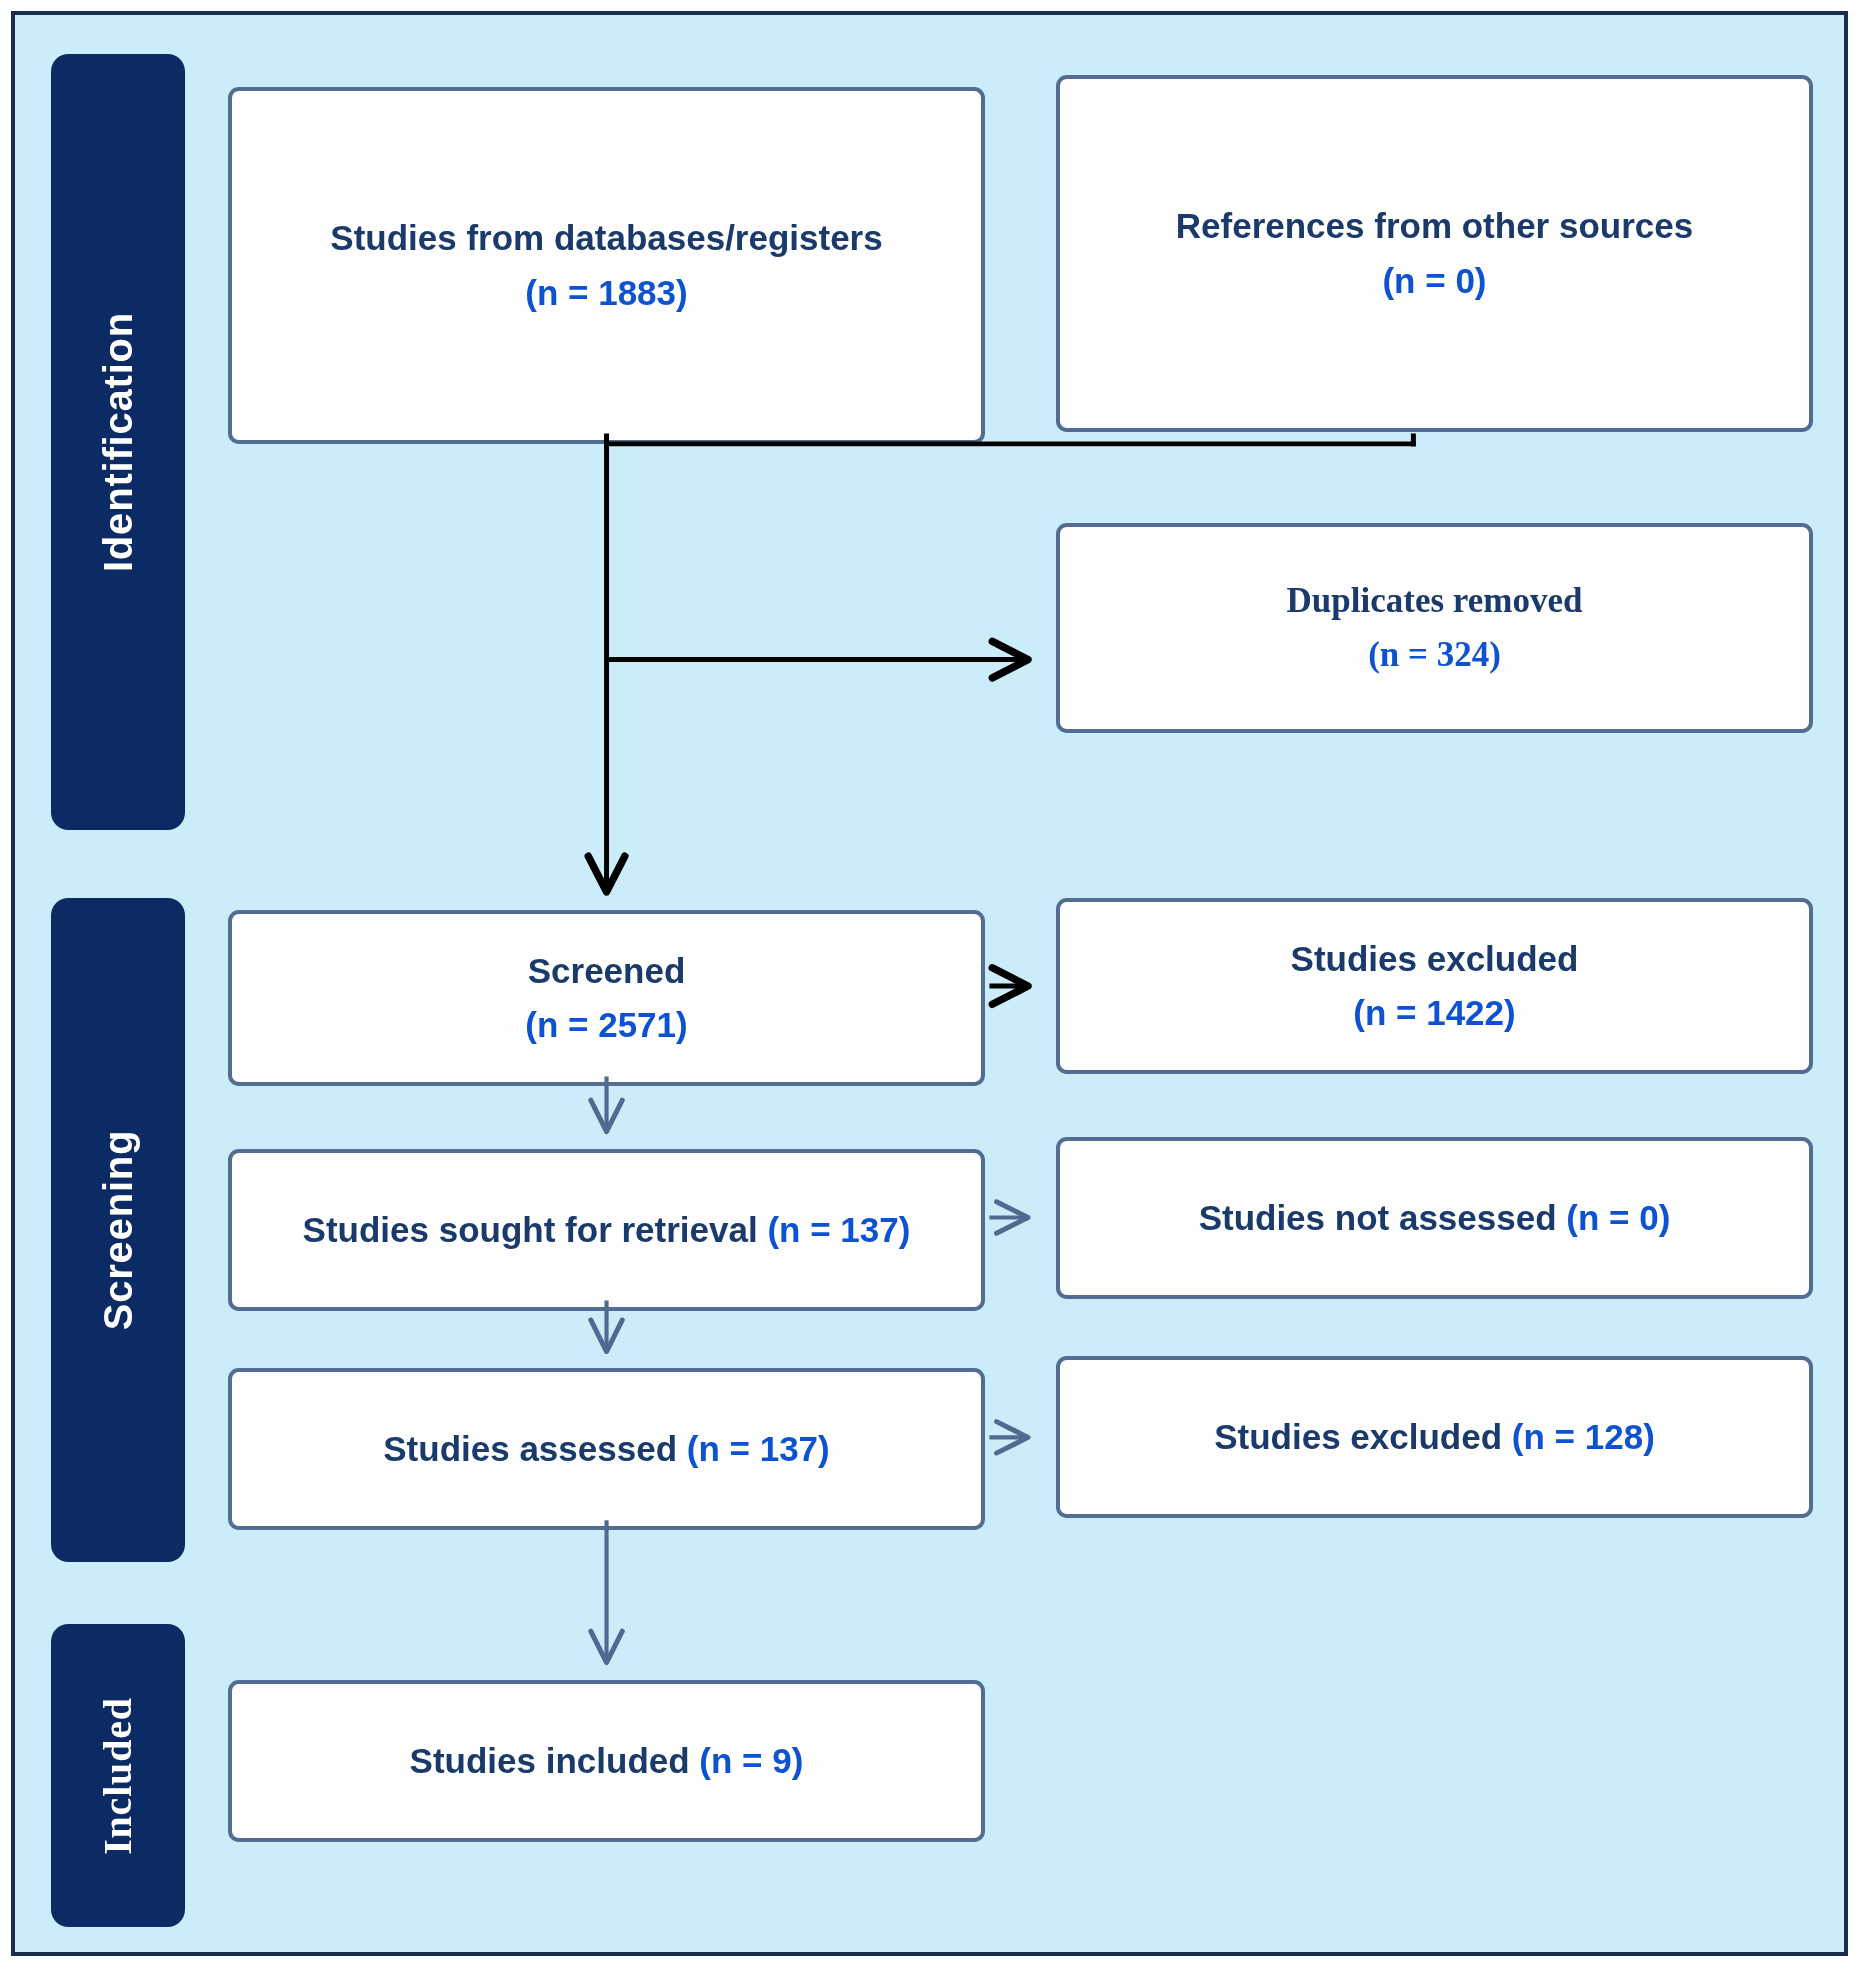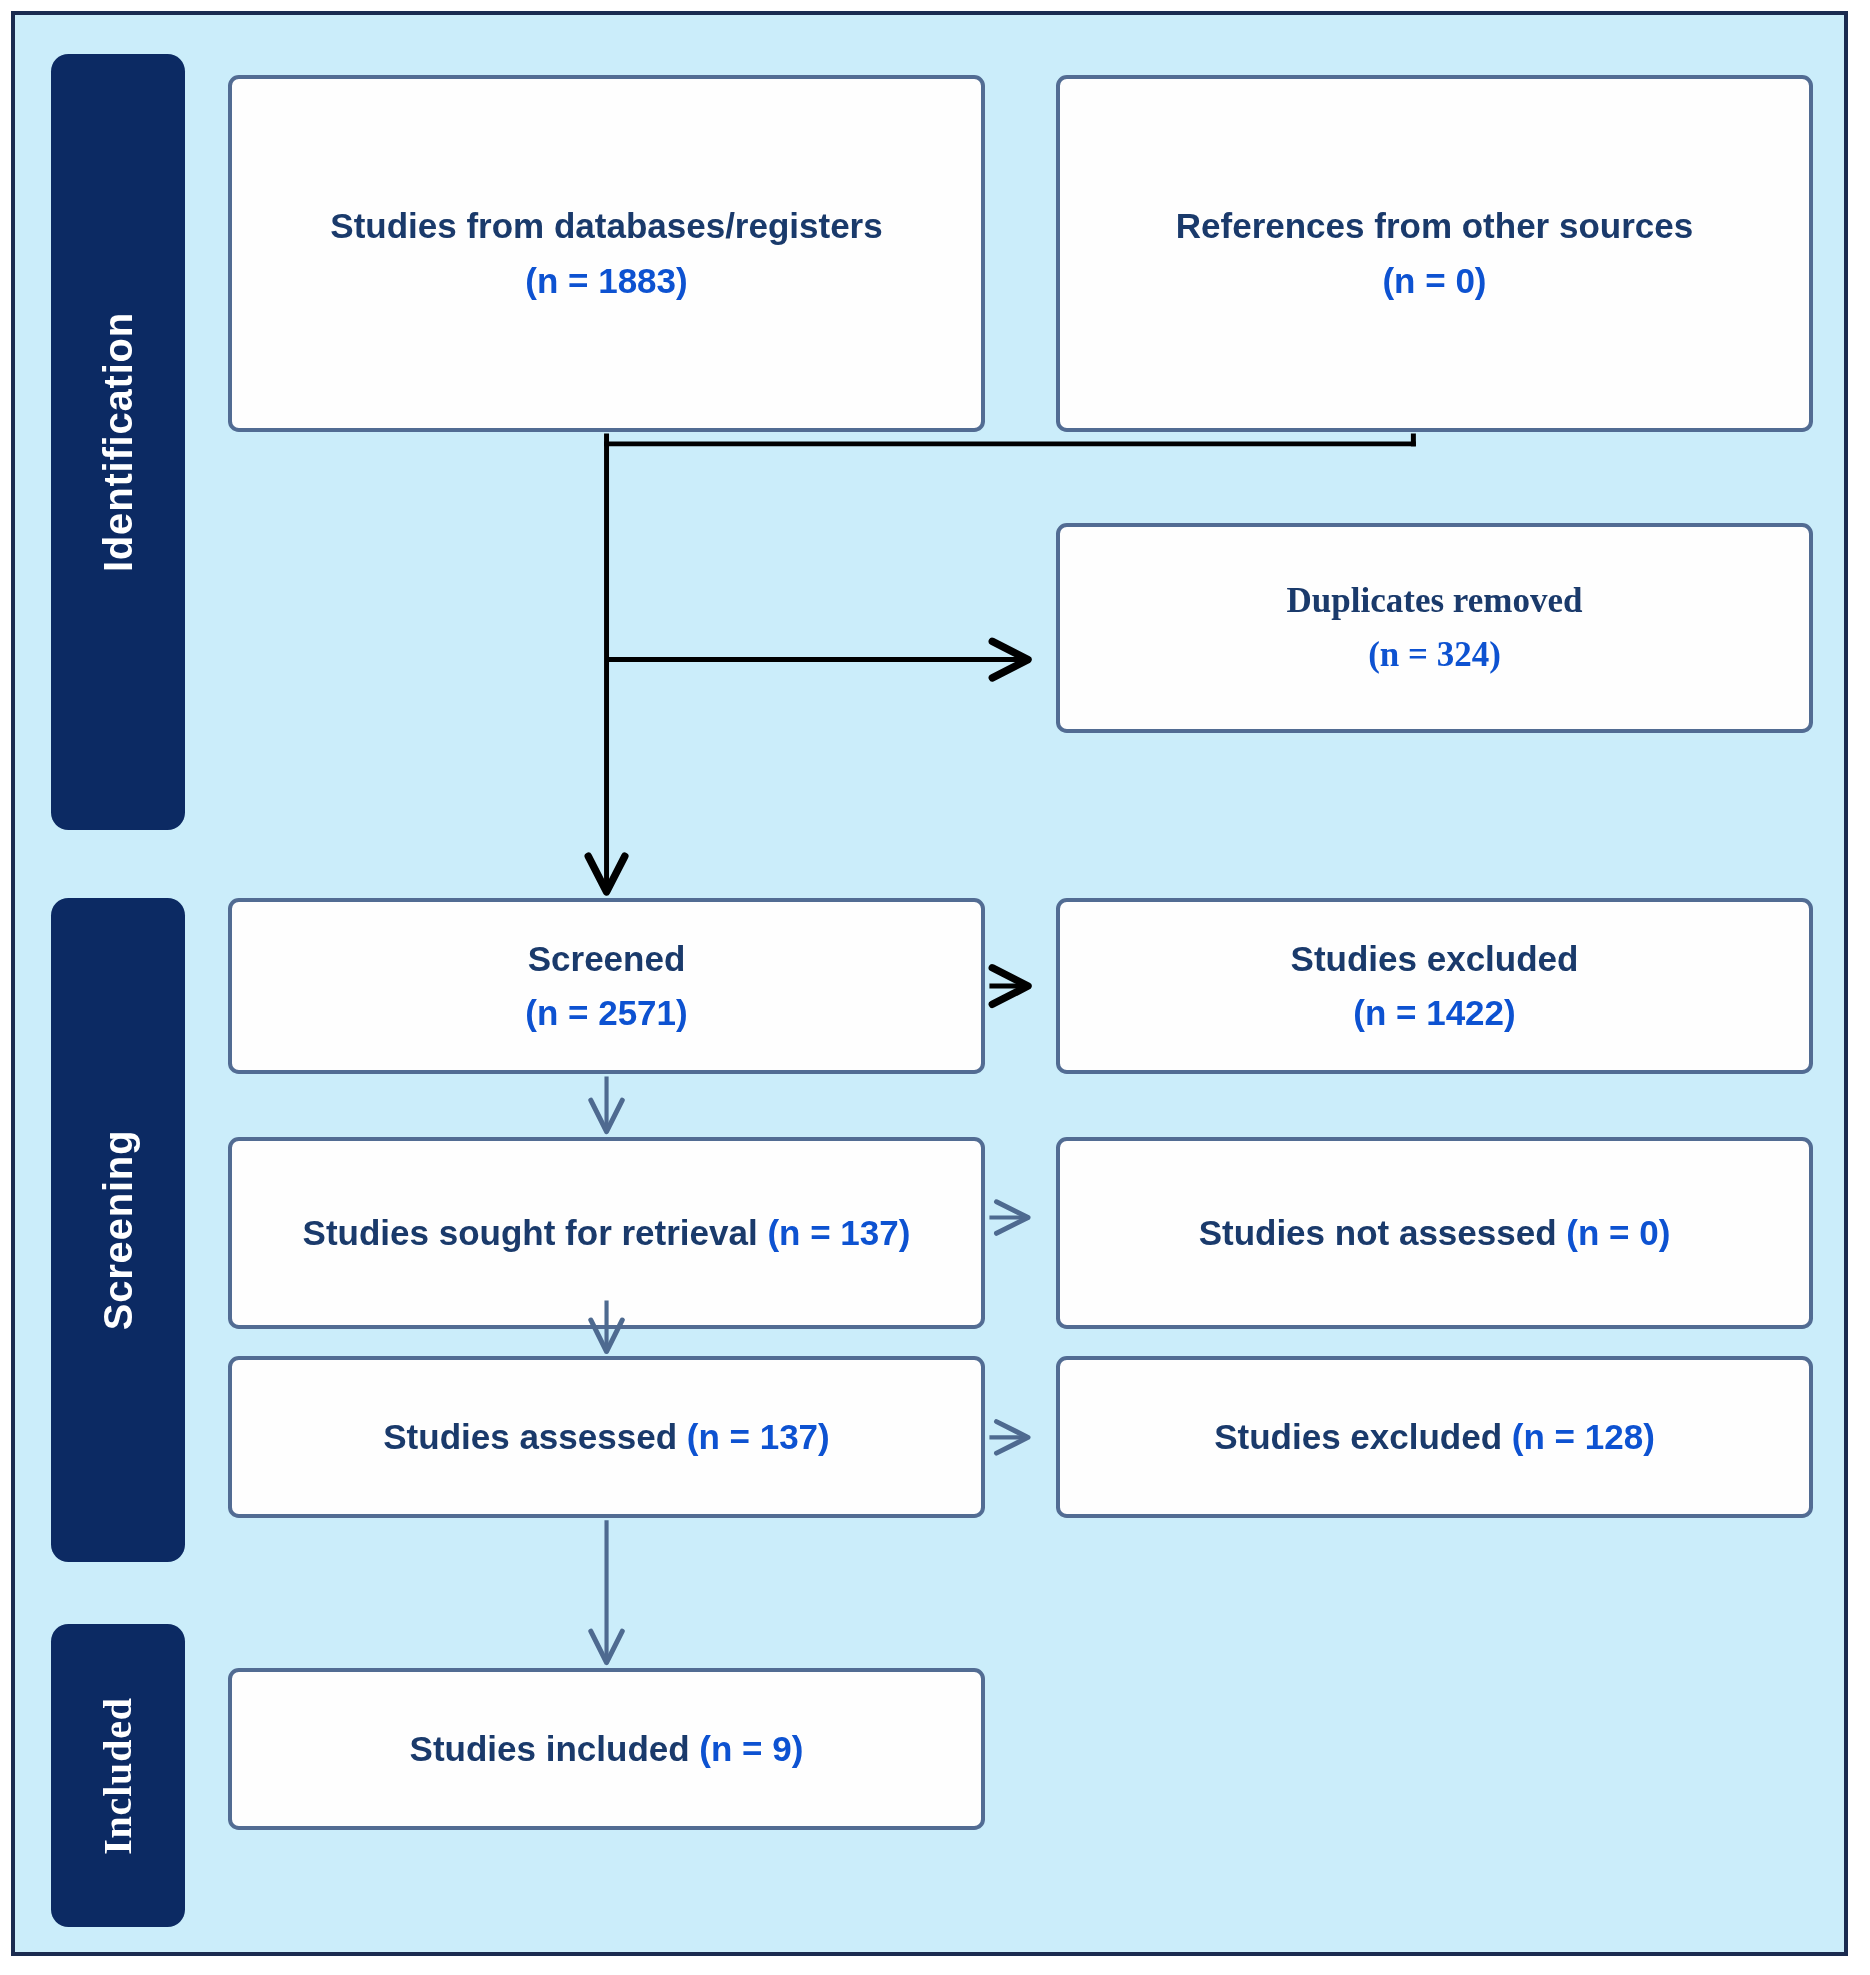--- a/index.html
+++ b/index.html
@@ -42,26 +42,26 @@
     position:absolute;box-sizing:border-box;
     background:var(--box_fill);
     border:4.1px solid var(--border_slate);
     border-radius:10.8px;
     display:flex;flex-direction:column;align-items:center;justify-content:center;
     text-align:center;
     font:700 35px/1.55 "Liberation Sans", sans-serif;
     color:var(--text_navy);
     z-index:2;
   }
-  .col1{left:228px;width:757px;}
+  .col1{left:228px;width:757px;margin-top:12px;}
   .col2{left:1035px;width:757px;margin-left:21px;}
   .b-databases,.b-other{top:75px;height:357px;}
   .b-duplicates{top:523px;height:210px;font-family:Liberation Serif, serif;}
   .b-screened,.b-excl1{top:898px;height:176px;}
-  .b-sought,.b-notret{top:1137px;height:192px;}
+  .b-sought,.b-notret{top:1137px;height:162px;}
   .b-assessed,.b-excl2{top:1356px;height:162px;}
   .b-included{top:1668px;height:162px;}
   .nval{color:var(--number_blue);}
   .oneline{white-space:nowrap;}
   svg.connectors{position:absolute;left:0;top:0;z-index:3;pointer-events:none;}
 </style>
 </head>
 <body>
 
 <div class="canvas">

